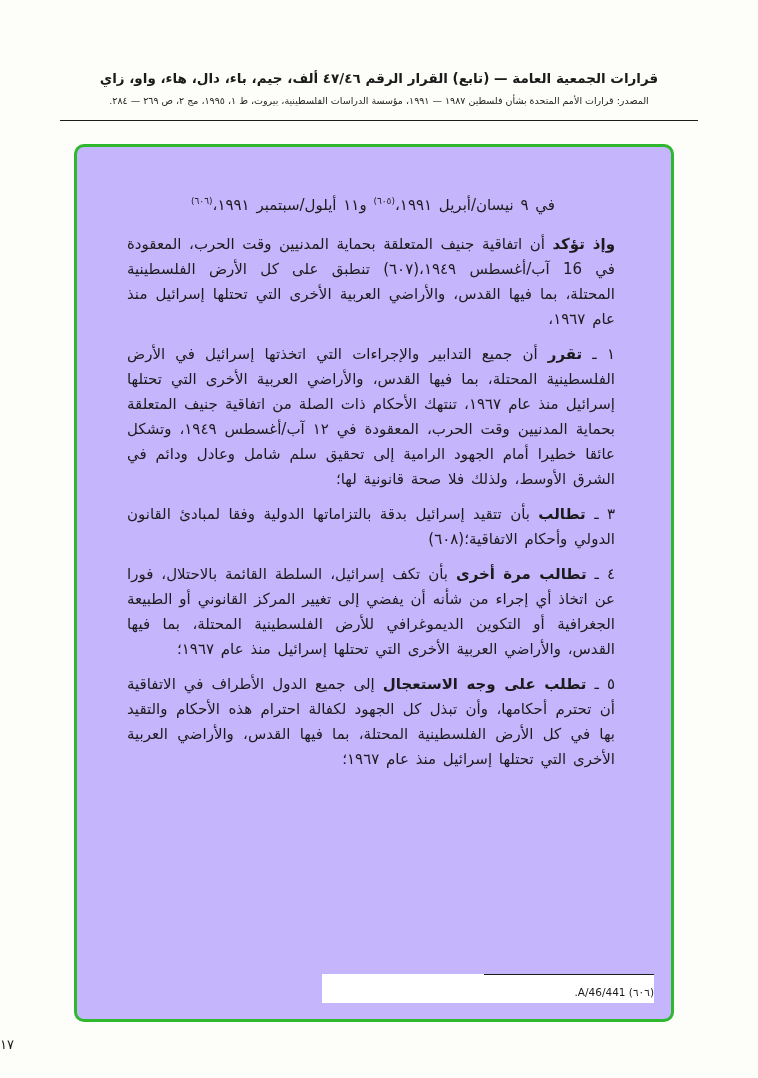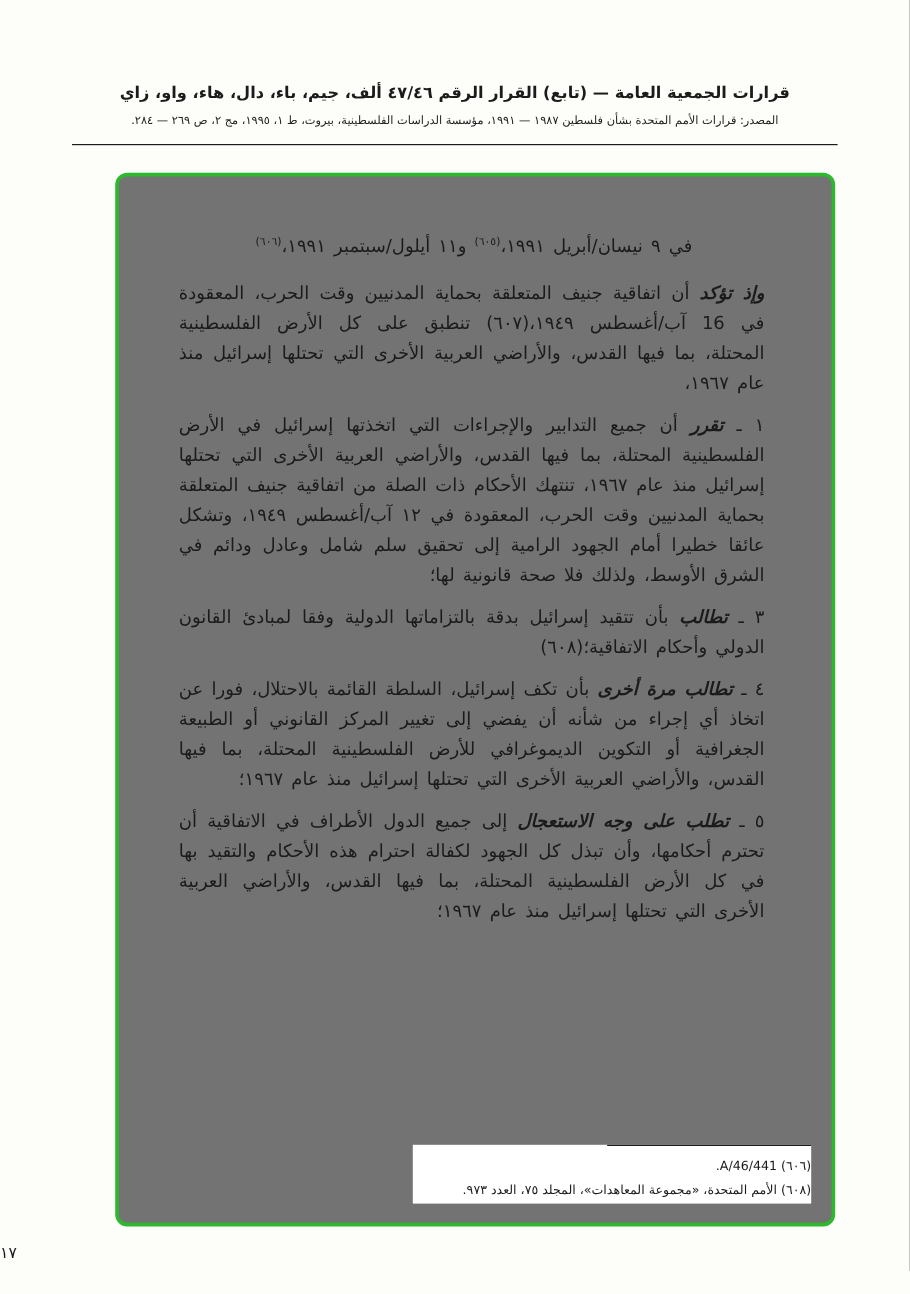--- a/index.html
+++ b/index.html
@@ -23,44 +23,44 @@
   .page-source {
     margin-top: 9px; font-size: 9.5px; color: #222; white-space: nowrap;
   }
   .header-rule {
     position: absolute; top: 120px; left: 60px; width: 638px;
     border-top: 1.5px solid #1b1b1b; height: 0;
   }
 
   
   .content-box {
-    position: absolute; left: 96px; top: 144px;
+    position: absolute; left: 74px; top: 144px;
     width: 594px; height: 872px;
     border: 3px solid #1d4ed8;
     border-radius: 10px;
-    background: #737373;
+    background: #c4b5fd;
     overflow: hidden;
   }
 
   
   .body-text {
     padding: 46px 56px 0 50px;
   }
   .body-text p {
     font-size: 15px; line-height: 25px;
     text-align: justify;
     margin: 0 0 10px 0;
     word-spacing: 2px;
   }
   p.date-line {
     text-align: right;
     padding-right: 60px;
     margin-bottom: 14px;
   }
-  .lead { font-weight: 700; font-style: italic; }
+  .lead { font-weight: 700; }
   sup { font-size: 9px; line-height: 0; }
 
   
   .footnote-area {
     position: absolute; right: 17px; bottom: 16px; width: 332px;
     background: #ffffff;
   }
   .fn-rule {
     width: 170px; height: 0;
     border-top: 1.5px solid #1b1b1b;
@@ -107,18 +107,17 @@
 
   </div>
 
   <div class="footnote-area" dir="rtl">
     <div class="fn-rule"></div>
 
 
     <p><span class="fn-marker">(٦٠٦)</span> <span>A/46/441.</span></p>
 
 
-    <p><span class="fn-marker">(٦٠٨)</span> <span>الأمم المتحدة، «مجموعة المعاهدات»، المجلد ٧٥، العدد ٩٧٣.</span></p>
   </div>
 
 </div>
 
 <div class="page-number">١٧</div>
 
 </body></html>

